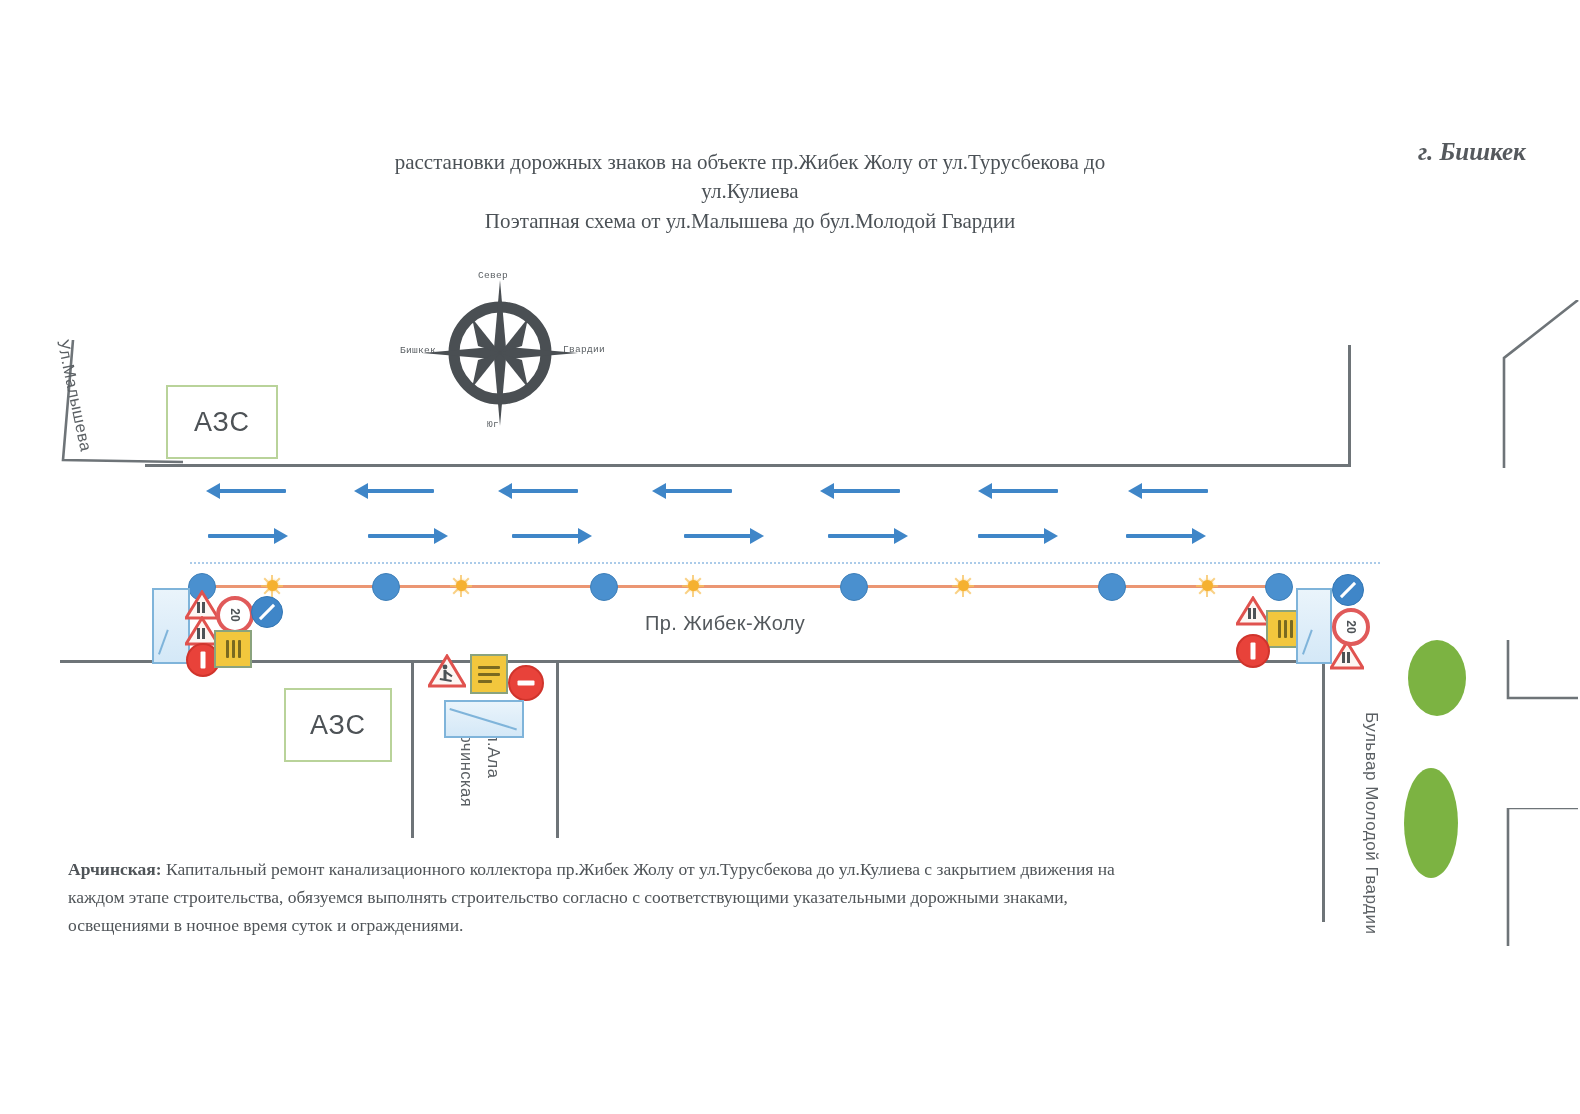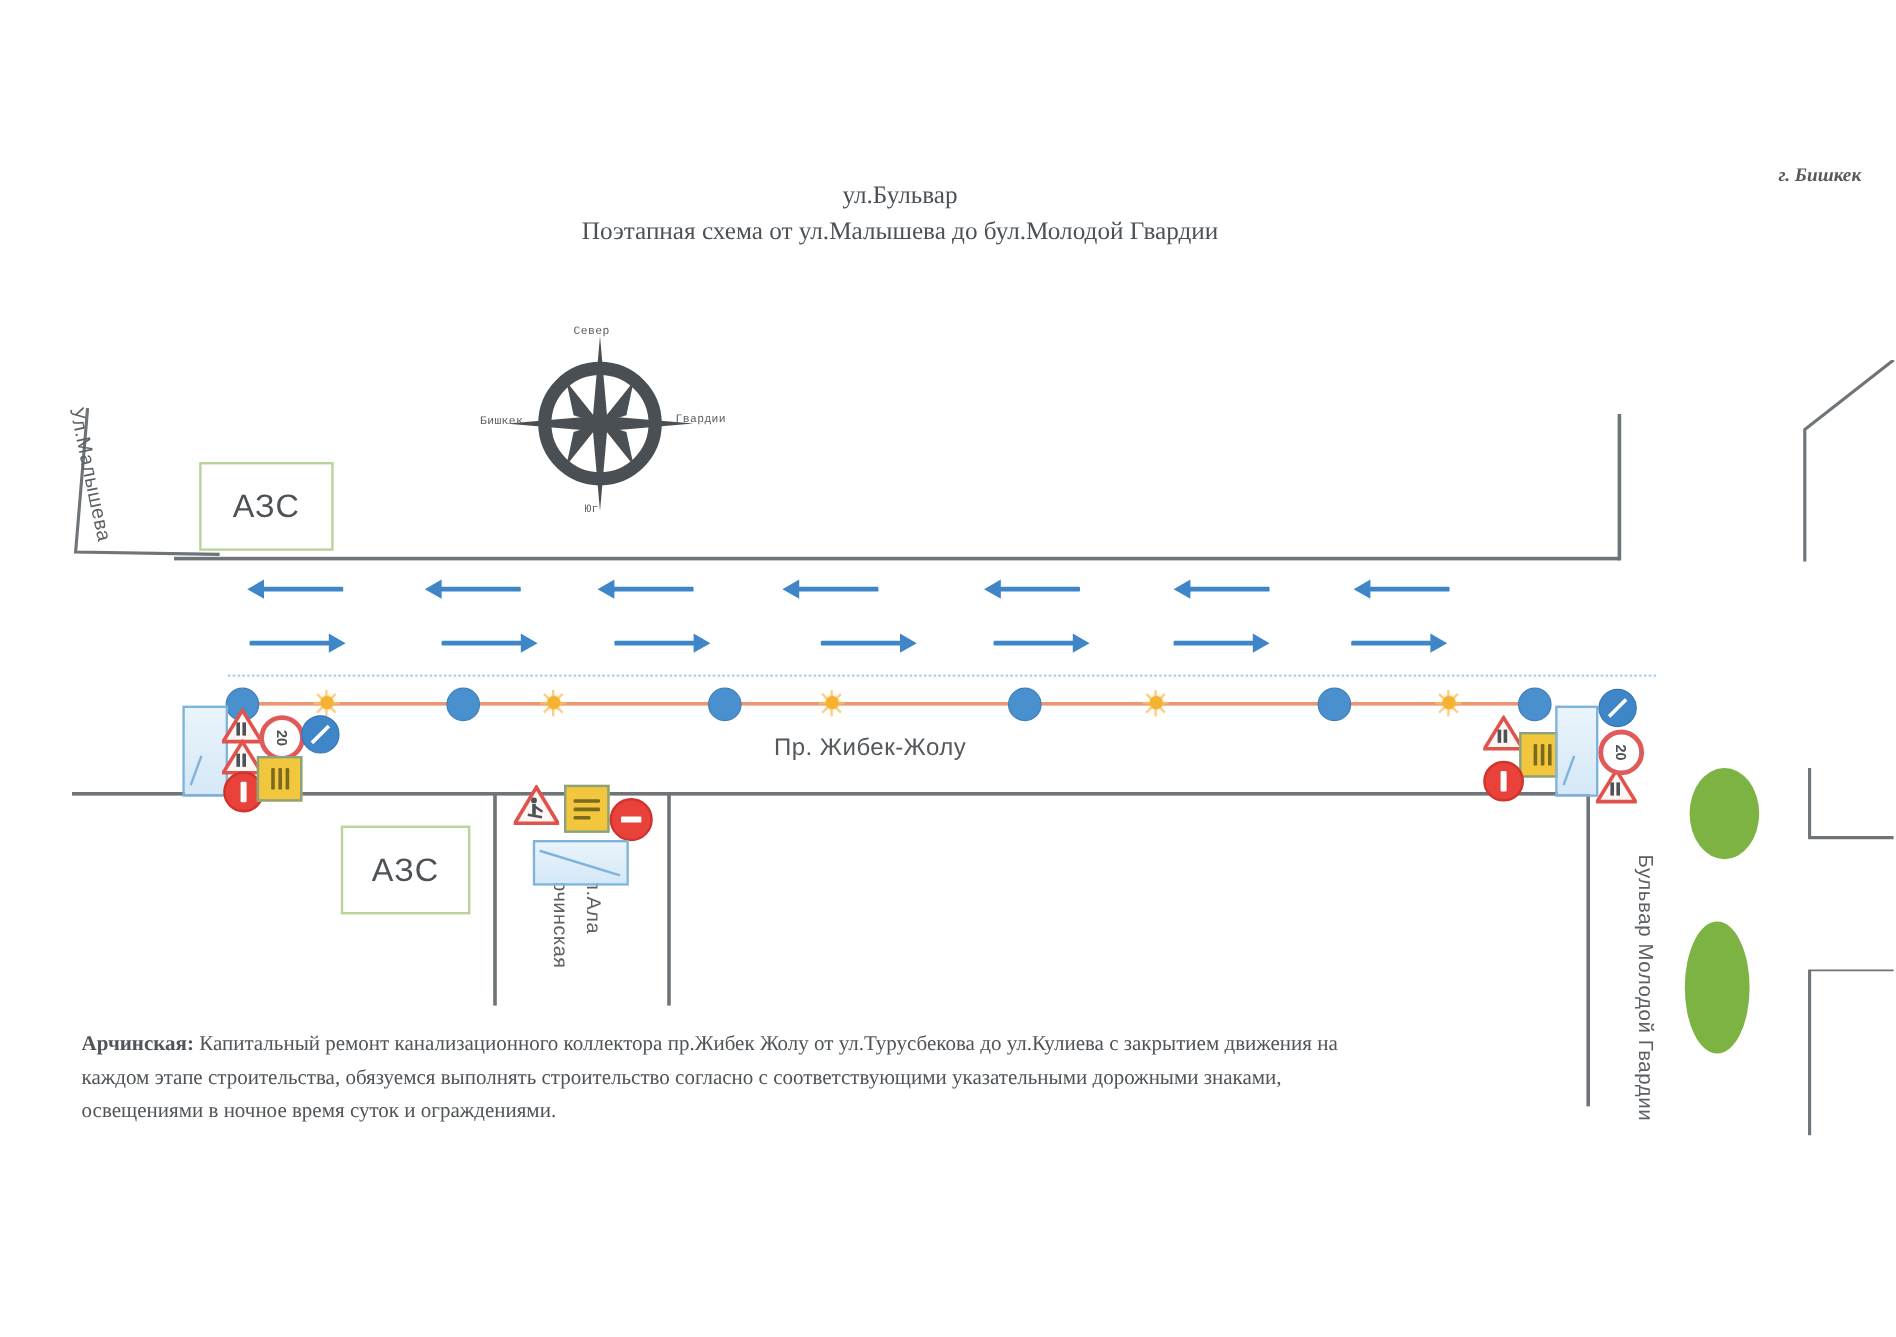--- a/index.html
+++ b/index.html
@@ -7,22 +7,22 @@
        font-family:"Liberation Sans",sans-serif;color:#555a5e;}
   #stage{position:absolute;left:0;top:0;width:1580px;height:1114px;}
 
   
   .title-block{position:absolute;left:330px;top:148px;width:840px;text-align:center;
       font-family:"Liberation Serif",serif;color:#4b5156;}
   .t-main{font-size:19px;font-weight:bold;line-height:26px;}
   .t-sub{font-size:21px;line-height:29px;}
   .t-sub2{font-size:21px;line-height:30px;}
 
-  .city{position:absolute;left:1482px;top:138px;font-family:"Liberation Serif",serif;
-      font-style:italic;font-weight:bold;font-size:16px;color:#55595d;}
+  .city{position:absolute;left:1418px;top:138px;font-family:"Liberation Serif",serif;
+      font-style:italic;font-weight:bold;font-size:25px;color:#55595d;}
 
   
   .compass{position:absolute;left:400px;top:268px;width:200px;height:170px;}
   .compass .lbl{position:absolute;font-size:9.5px;color:#5b6064;letter-spacing:.3px;font-family:Liberation Mono, monospace;}
   .c-n{left:78px;top:2px;} .c-s{left:87px;top:151px;}
   .c-w{left:0px;top:77px;}  .c-e{left:163px;top:76px;}
 
   
   .ln{position:absolute;background:#6e7478;}
   .poly{position:absolute;}
@@ -83,21 +83,22 @@
   .note b{font-weight:bold;}
 </style>
 </head>
 <body>
 
 <div id="stage">
 
   <div class="city">г. Бишкек</div>
 
   <div class="title-block">
-    <div class="t-sub">ул.Бульвар</div>
+    <div class="t-sub">расстановки дорожных знаков на объекте пр.Жибек Жолу от ул.Турусбекова до</div>
+    <div class="t-sub">ул.Кулиева</div>
     <div class="t-sub2">Поэтапная схема от ул.Малышева до бул.Молодой Гвардии</div>
   </div>
 
   <div class="compass">
     <div class="lbl c-n">Север</div>
     <div class="lbl c-s">Юг</div>
     <div class="lbl c-w">Бишкек</div>
     <div class="lbl c-e">Гвардии</div>
     <svg width="200" height="170">
       <g fill="#4a4f53">

